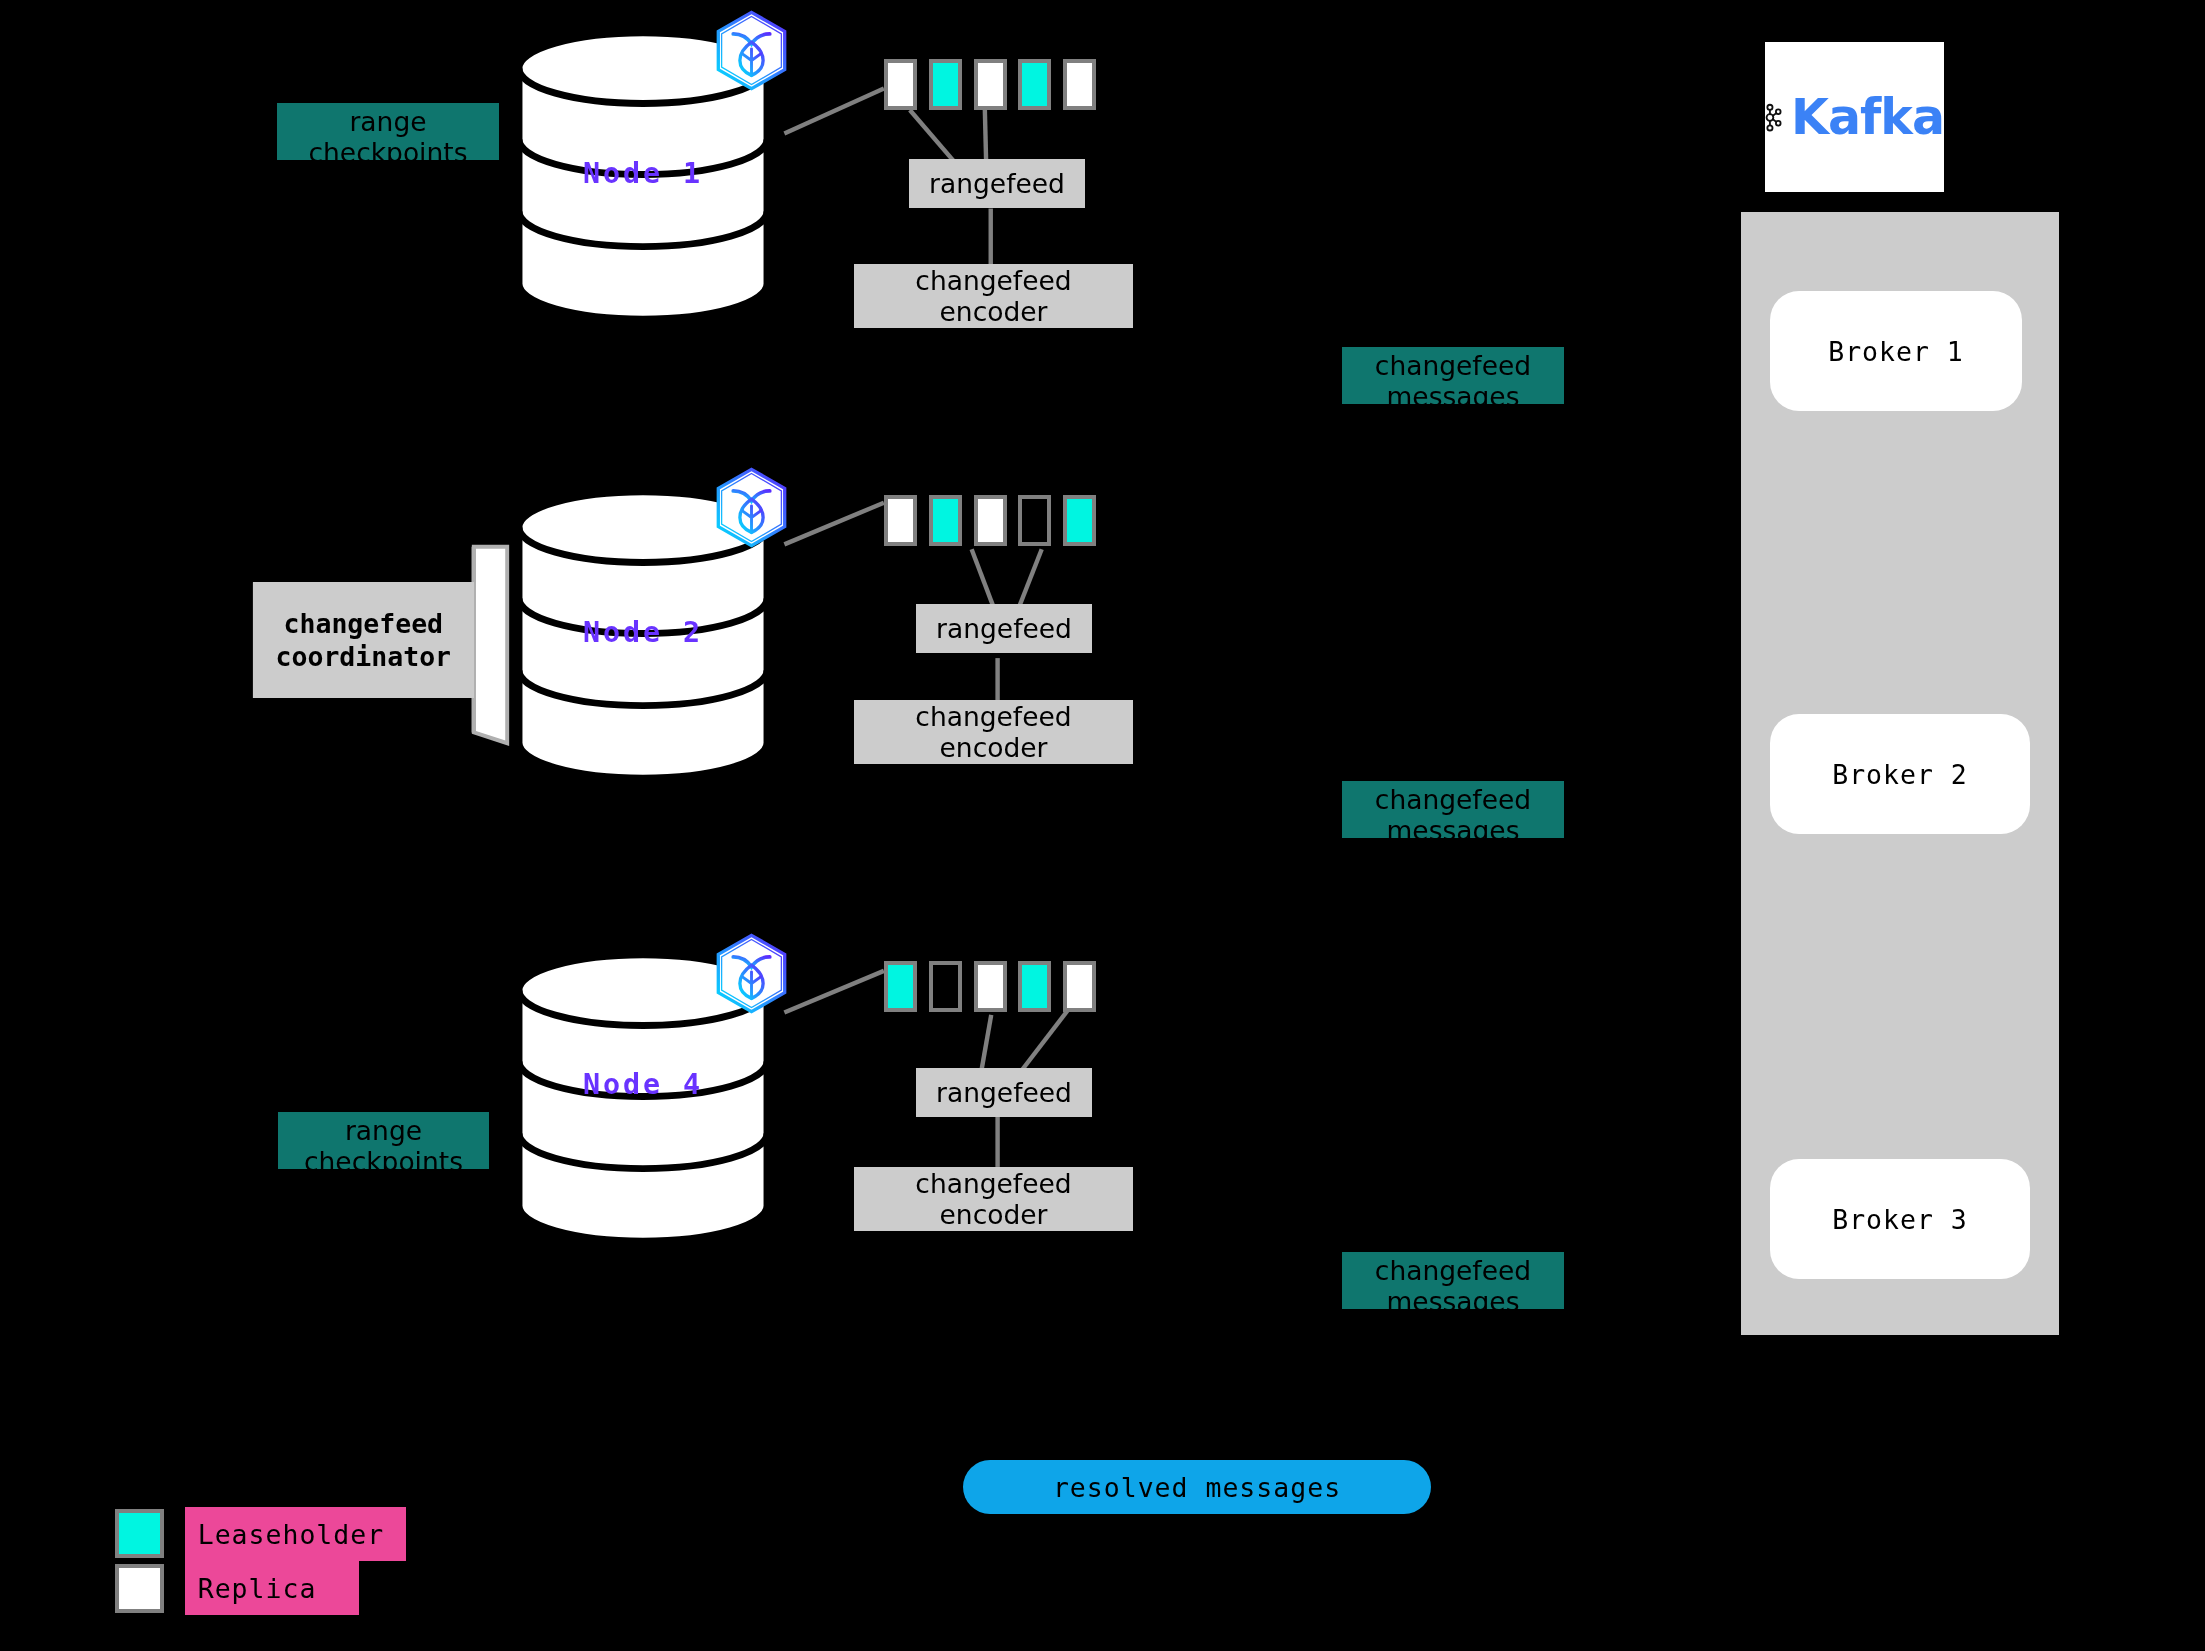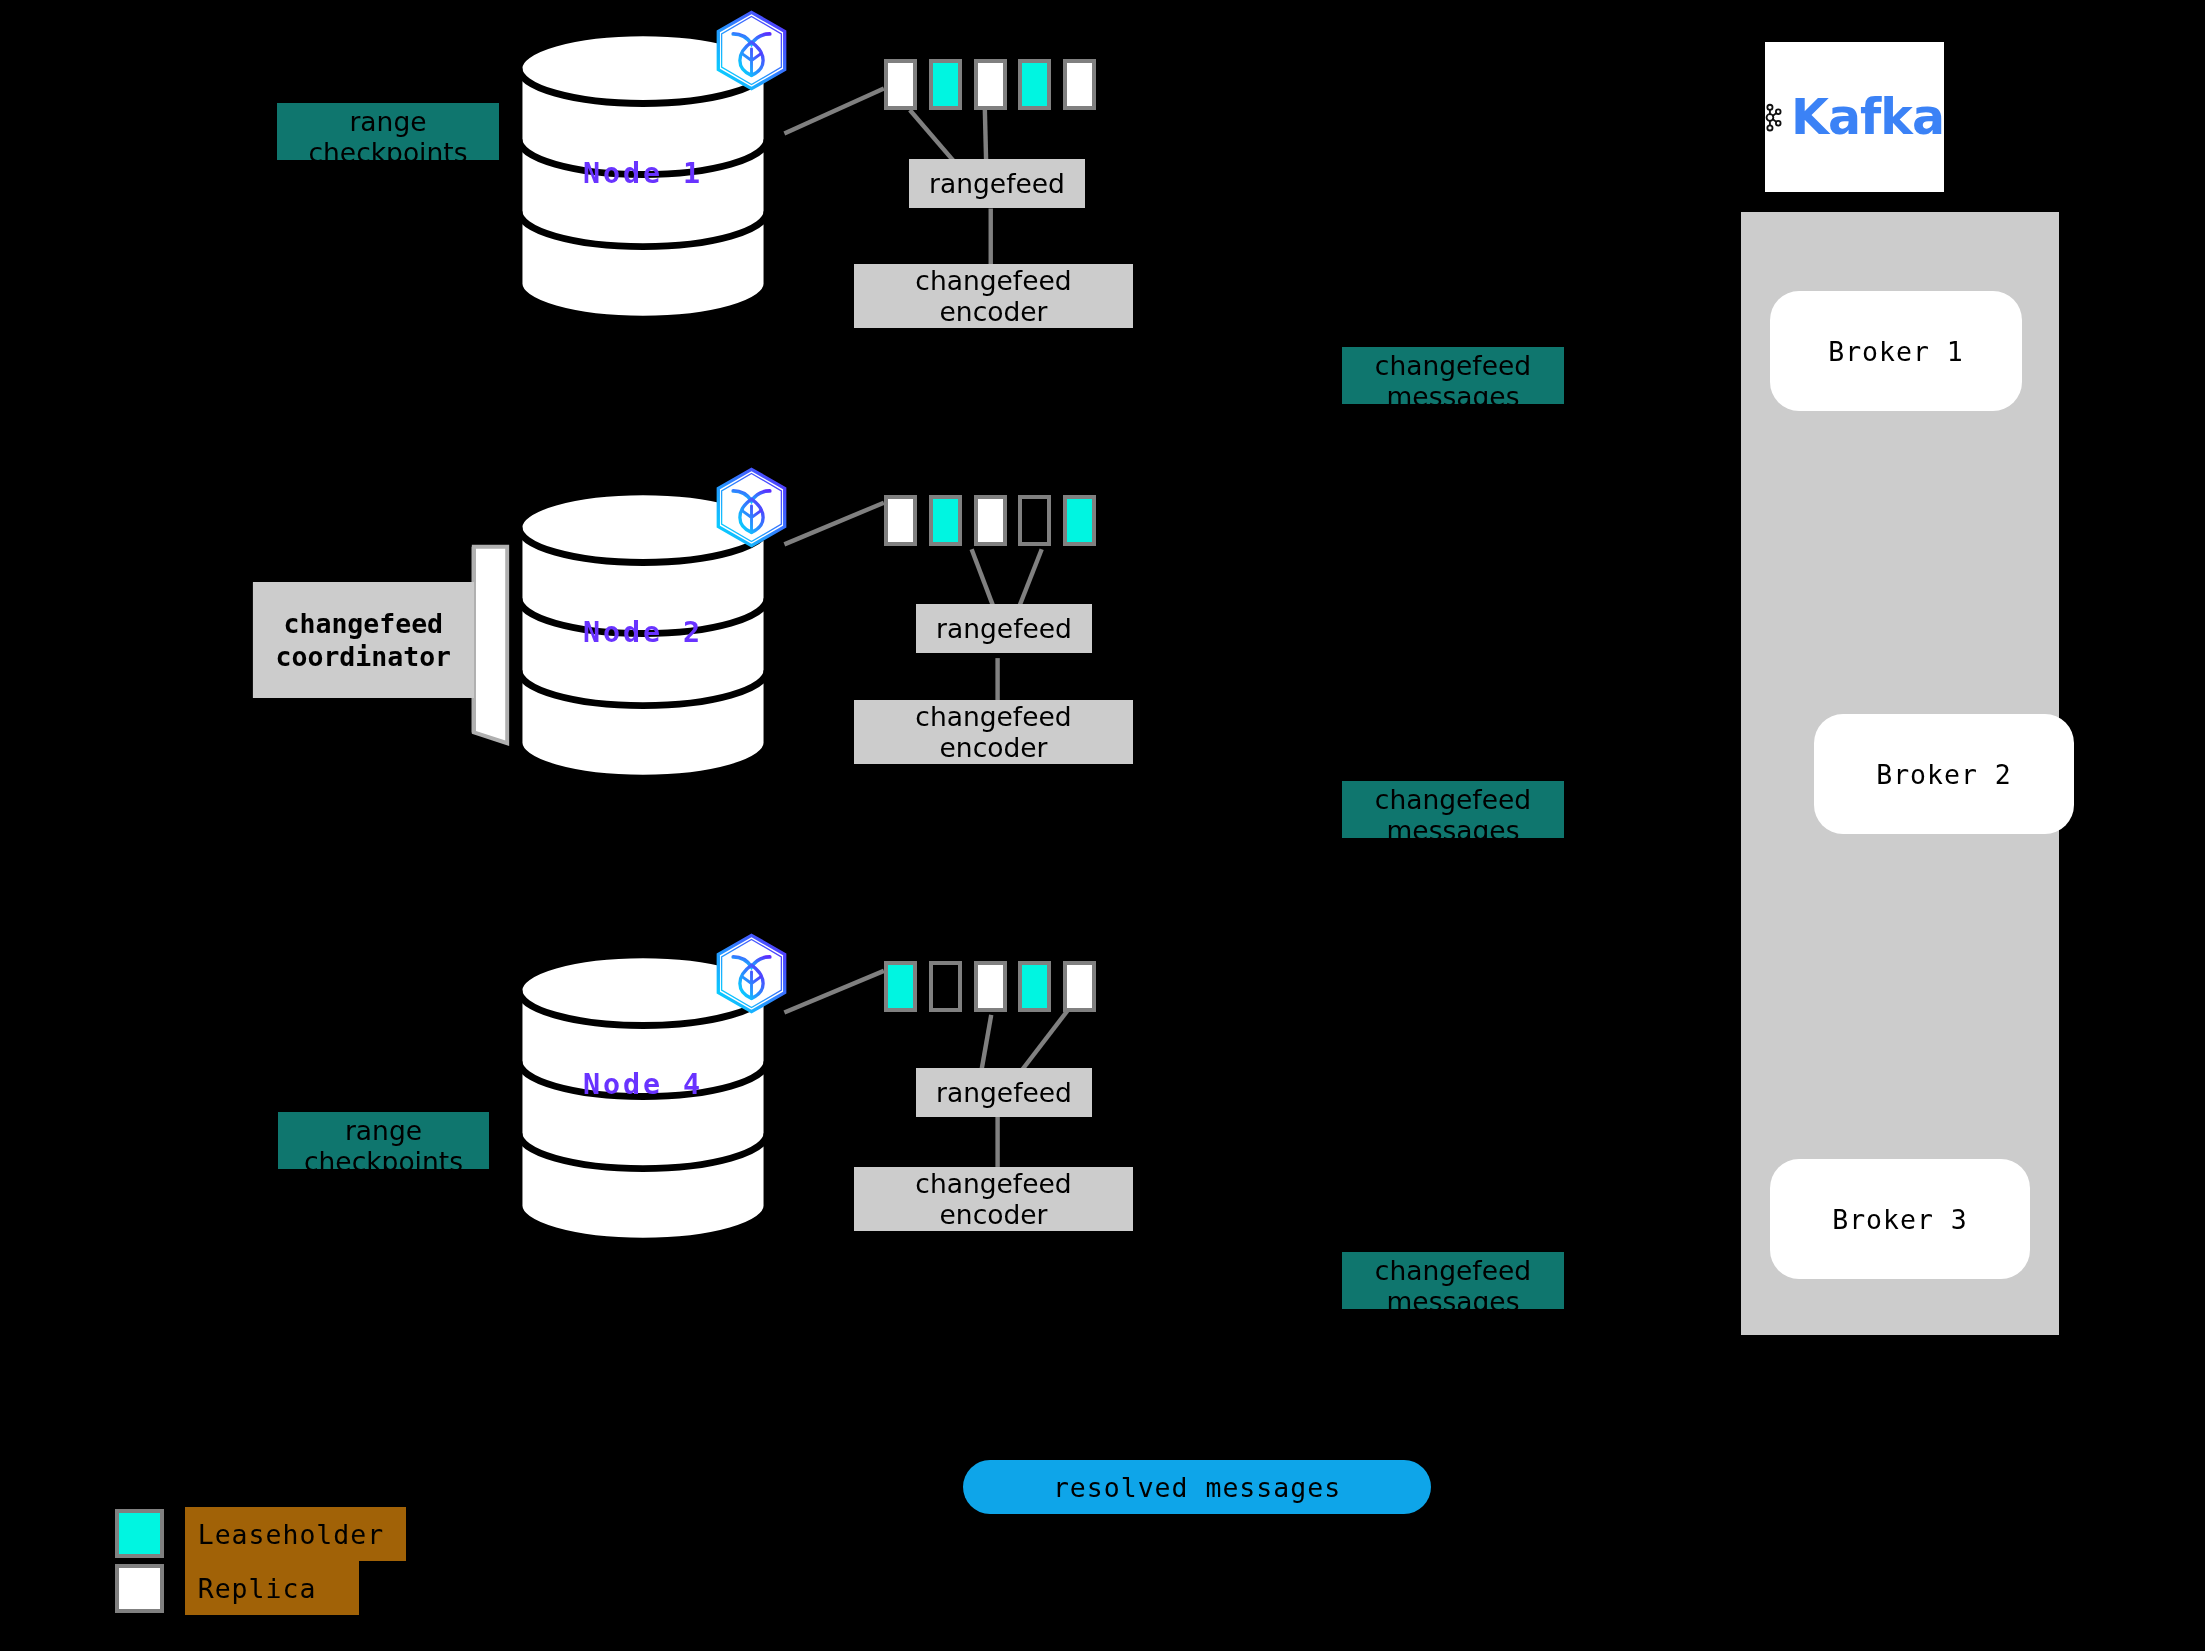--- a/index.html
+++ b/index.html
@@ -147,21 +147,21 @@
   
   .legend-swatch {
     position: absolute;
     width: 49px;
     height: 49px;
     border: 4.4px solid #808080;
     box-sizing: border-box;
   }
   .legend-text {
     position: absolute;
-    background: #a16207;
+    background: #ec4899;
     color: #000000;
     font-family: "DejaVu Sans Mono", monospace;
     font-size: 26.5px;
     letter-spacing: 1px;
     display: flex;
     align-items: center;
     padding-left: 12.7px;
     box-sizing: border-box;
     overflow: hidden;
   }
@@ -361,21 +361,21 @@
         <line x1="30" y1="47" x2="43" y2="38"></line>
         <line x1="30" y1="61" x2="43" y2="70"></line>
       </g>
     </svg>
     <span class="kafka-word">Kafka</span>
   </div>
 
   <div class="kafka-panel" style="left:1741px; top:212px; width:318px; height:1123px;"></div>
 
   <div class="broker-card" style="left:1770px; top:291px; width:252px; height:120px;">Broker 1</div>
-  <div class="broker-card" style="left:1814px; top:714px; width:260px; height:120px;">Broker 2</div>
+  <div class="broker-card" style="left:1770px; top:714px; width:260px; height:120px;">Broker 2</div>
   <div class="broker-card" style="left:1770px; top:1159px; width:260px; height:120px;">Broker 3</div>
 
   <div class="pill" style="left:963px; top:1460px; width:468px; height:54px;">resolved messages</div>
 
   <div class="legend-swatch" style="left:115px; top:1509px; background:#00F5E1;"></div>
   <div class="legend-text" style="left:185px; top:1507px; width:221px; height:54px;">Leaseholder</div>
 
   <div class="legend-swatch" style="left:115px; top:1564px; background:#FFFFFF;"></div>
   <div class="legend-text" style="left:185px; top:1561px; width:174px; height:54px;">Replica</div>
 

